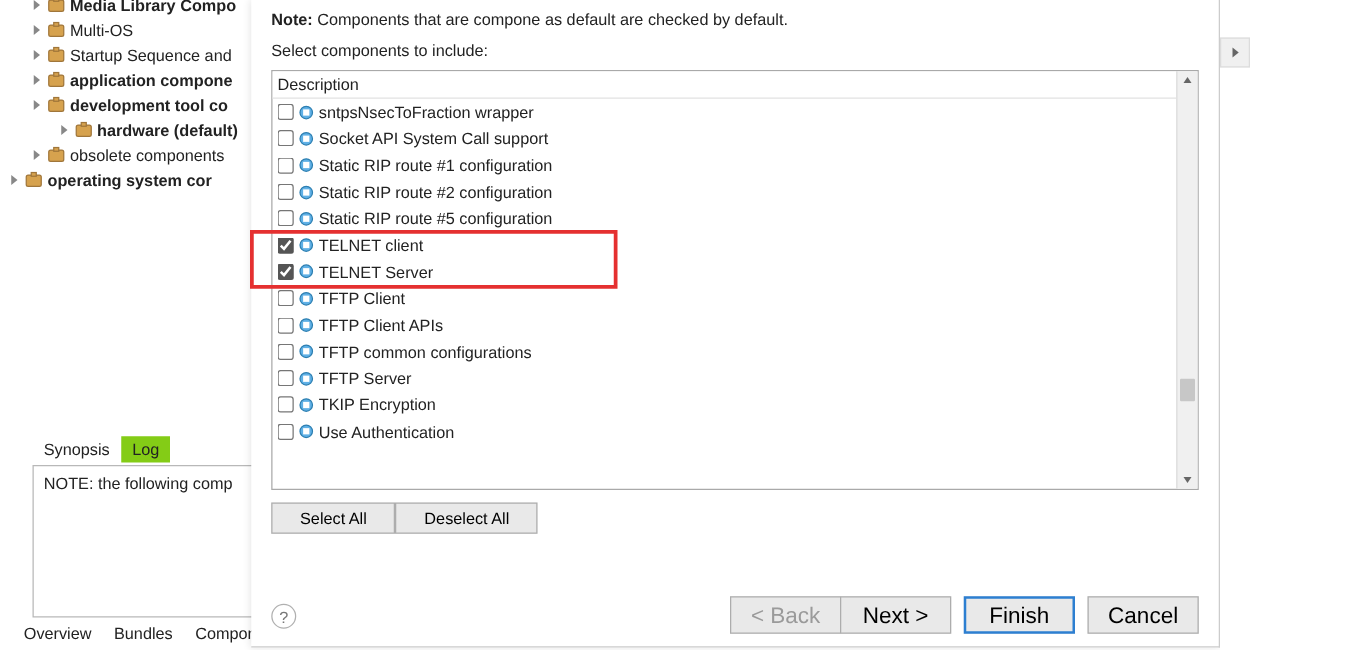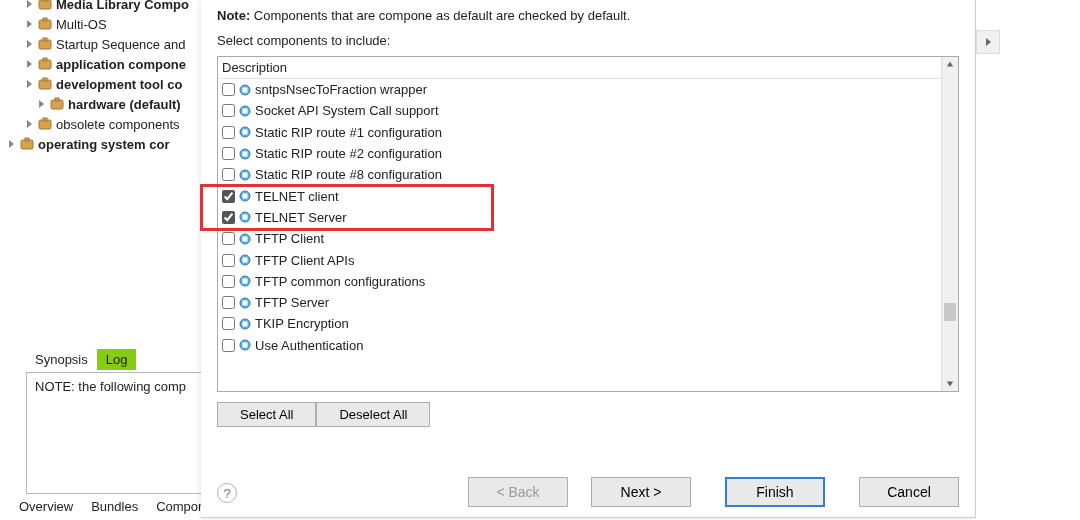--- a/index.html
+++ b/index.html
@@ -50,21 +50,21 @@
   .vscroll .arrow svg { width: 8px; height: 8px; fill: #666; }
 
   .highlight-box { position: absolute; border: 3px solid #e53030; pointer-events: none; }
 
   .under-buttons { margin-top: 10px; display: flex; gap: 0; }
   .btn { border: 1px solid #adadad; background: #e9e9e9; padding: 4px 22px; font-size: 13px; cursor: pointer; }
 
   .help-icon { position: absolute; left: 16px; bottom: 14px; width: 20px; height: 20px; border: 1px solid #b0b0b0; border-radius: 50%; display: flex; align-items: center; justify-content: center; color: #777; font-size: 13px; }
 
   .wizard-buttons { position: absolute; right: 16px; bottom: 10px; display: flex; gap: 10px; align-items: center; }
-  .wbtn { border: 1px solid #adadad; background: #e9e9e9; width: 100px; height: 30px; font-size: 14px; cursor: pointer; margin-left: 24px; }
+  .wbtn { border: 1px solid #adadad; background: #e9e9e9; width: 89px; height: 30px; font-size: 18px; cursor: pointer; }
   .wbtn.disabled { color: #9a9a9a; cursor: default; }
   .wbtn.primary { border: 2px solid #2d7fd1; background: #e9e9e9; }
   .wbtn.attached-left { margin-right: -11px; }
 
   .right-strip { position: absolute; left: 976px; top: 0; width: 104px; height: 520px; background: #fff; }
   .right-strip .scroll-end { position: absolute; top: 30px; left: 0; width: 24px; height: 24px; border: 1px solid #dcdcdc; background: #f0f0f0; display: flex; align-items: center; justify-content: center; }
   .right-strip .scroll-end svg { width: 10px; height: 10px; fill: #666; }
 </style>
 </head>
 <body>
@@ -134,21 +134,21 @@
           </svg>
         </span>
         <span class="tree-icon">
           <svg viewBox="0 0 14 14">
             <rect x="1" y="3" width="12" height="9" rx="1.5" fill="#d6a24e" stroke="#a0763a"></rect>
             <rect x="5" y="1" width="4" height="3" fill="#d6a24e" stroke="#a0763a"></rect>
           </svg>
         </span>
         <span class="tree-label bold">development tool co</span>
       </div>
-      <div class="tree-item" style="padding-left: 34px;">
+      <div class="tree-item" style="padding-left: 34px; justify-content: center;">
         <span class="tree-exp">
           <svg viewBox="0 0 10 10">
             <path d="M3 1 L8 5 L3 9 Z" fill="#888"></path>
           </svg>
         </span>
         <span class="tree-icon">
           <svg viewBox="0 0 14 14">
             <rect x="1" y="3" width="12" height="9" rx="1.5" fill="#d6a24e" stroke="#a0763a"></rect>
             <rect x="5" y="1" width="4" height="3" fill="#d6a24e" stroke="#a0763a"></rect>
           </svg>
@@ -255,21 +255,21 @@
               <span class="row-label">Static RIP route #2 configuration</span>
             </div>
             <div class="list-row">
               <input type="checkbox" style="">
               <span class="row-icon">
                 <svg viewBox="0 0 12 12">
                   <circle cx="6" cy="6" r="5" fill="#5fb0e6" stroke="#2d7fb1"></circle>
                   <rect x="3.5" y="3.5" width="5" height="5" fill="#fff"></rect>
                 </svg>
               </span>
-              <span class="row-label">Static RIP route #8 configuration</span>
+              <span class="row-label">Static RIP route #5 configuration</span>
             </div>
             <div class="list-row">
               <input type="checkbox" checked="" style="">
               <span class="row-icon">
                 <svg viewBox="0 0 12 12">
                   <circle cx="6" cy="6" r="5" fill="#5fb0e6" stroke="#2d7fb1"></circle>
                   <rect x="3.5" y="3.5" width="5" height="5" fill="#fff"></rect>
                 </svg>
               </span>
               <span class="row-label">TELNET client</span>

